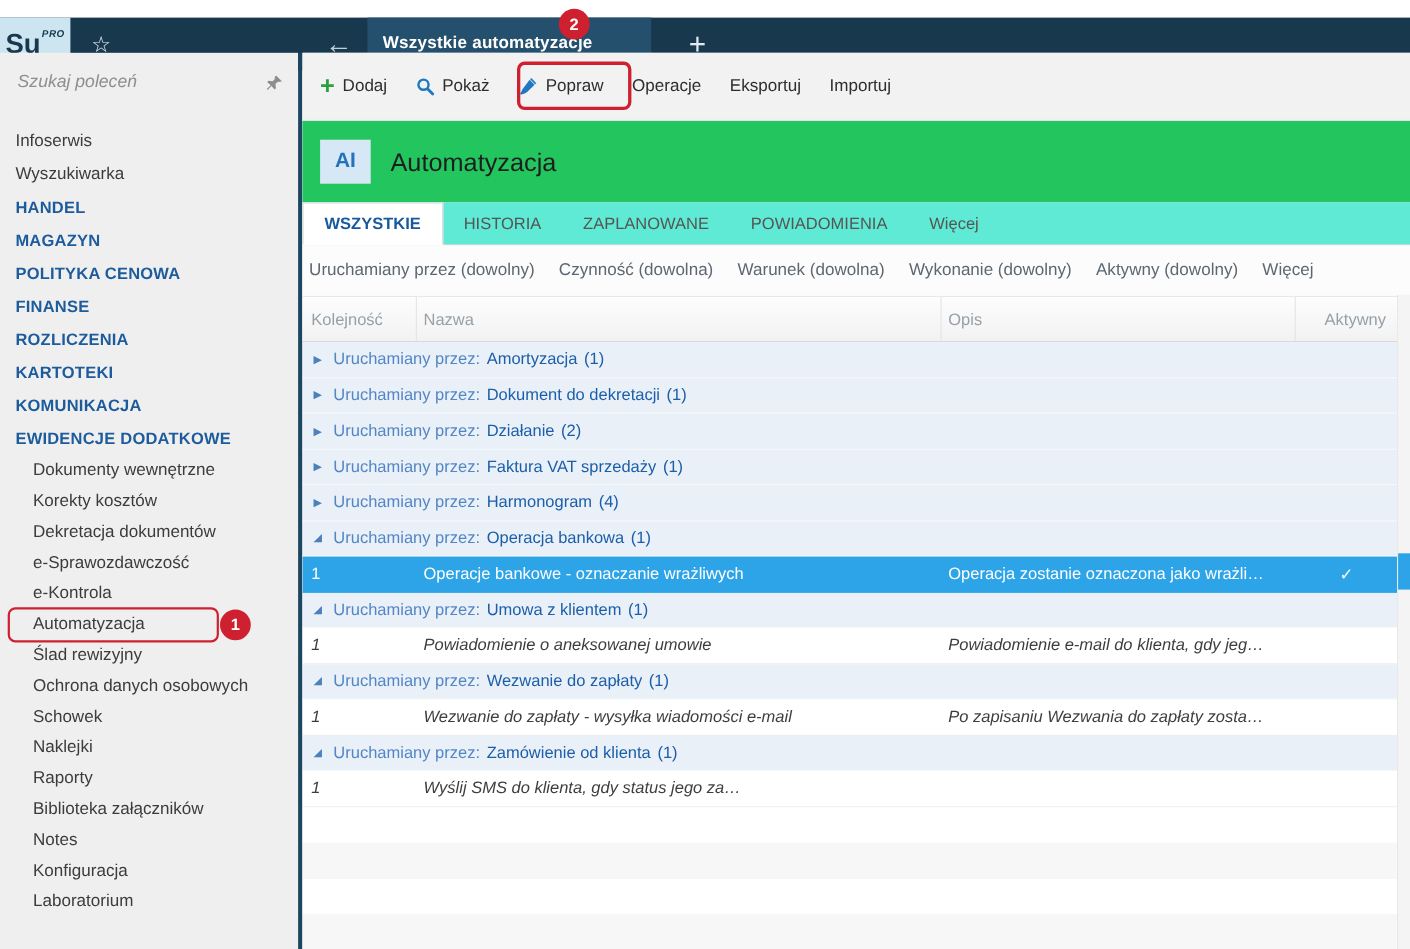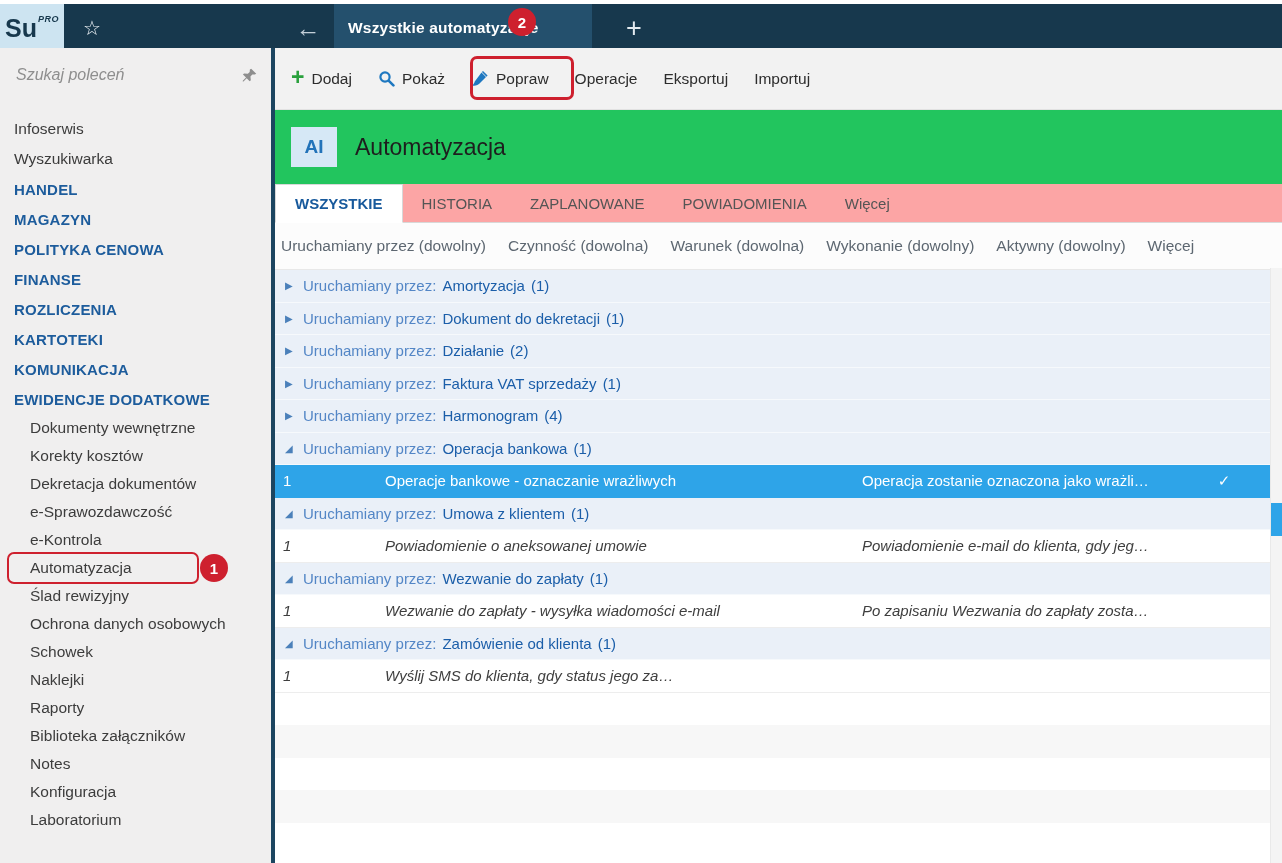--- a/index.html
+++ b/index.html
@@ -1,20 +1,20 @@
 <!DOCTYPE html>
 <html><head>
 <meta charset="utf-8">
 <style>
   html,body{margin:0;padding:0;background:#ddd;}
   .app{position:relative;width:1282px;height:863px;overflow:hidden;background:#fff;
        font-family:"Liberation Sans",sans-serif;-webkit-font-smoothing:antialiased;}
 
   
-  .topbar{position:absolute;top:4px;left:0;width:100%;height:48px;background:#17384d;display:flex;align-items:stretch;}
+  .topbar{position:absolute;top:16px;left:0;width:100%;height:48px;background:#17384d;display:flex;align-items:stretch;}
   .logo{width:64px;background:#cde4f1;color:#17384d;display:flex;align-items:center;justify-content:center;
         font-weight:bold;font-size:25px;}
   .logo sup{font-size:9px;font-weight:bold;margin-left:1px;position:relative;top:-9px;letter-spacing:.5px;font-style:italic;}
   .star-btn{width:56px;display:flex;align-items:center;justify-content:center;color:#eef3f7;font-size:20px;}
   .back-btn{margin-left:162px;width:52px;display:flex;align-items:center;justify-content:center;color:#c3cfd8;font-size:25px;}
   .tb-tab{width:258px;background:#24506d;color:#fff;display:flex;align-items:center;padding-left:14px;
           box-sizing:border-box;font-size:15.5px;font-weight:600;letter-spacing:.2px;}
   .newtab-btn{margin-left:22px;width:40px;display:flex;align-items:center;justify-content:center;
           color:#e3eaef;font-size:27px;font-weight:300;}
 
@@ -35,21 +35,21 @@
   
   .main{position:absolute;left:275px;top:48px;width:1007px;height:815px;display:flex;flex-direction:column;background:#fff;}
   .toolbar{height:62px;min-height:62px;background:#f2f2f2;border-bottom:1px solid #e2e2e2;display:flex;
            align-items:center;padding-left:16px;gap:26px;box-sizing:border-box;}
   .tb-btn{display:flex;align-items:center;gap:7px;font-size:15.5px;color:#2d2d2d;cursor:default;}
   .ic-plus{color:#2aa13d;font-size:23px;font-weight:bold;line-height:1;position:relative;top:-1px;}
   .titlebar{height:74px;min-height:74px;background:#22c55e;display:flex;align-items:center;padding-left:16px;gap:18px;}
   .ai-box{width:46px;height:40px;background:#d6e8f6;color:#2273b9;font-weight:bold;font-size:19px;
           display:flex;align-items:center;justify-content:center;}
   .page-title{font-size:23px;color:#1e1e1e;font-weight:400;margin:0;}
-  .tabstrip{height:38px;min-height:38px;background:#fca5a5;border-bottom:1px solid #d8d8d8;display:flex;align-items:stretch;}
+  .tabstrip{height:38px;min-height:38px;background:#5eead4;border-bottom:1px solid #d8d8d8;display:flex;align-items:stretch;}
   .ctab{padding:0 19px;display:flex;align-items:center;font-size:15px;color:#555;box-sizing:border-box;}
   .ctab.active{background:#fff;color:#17599c;font-weight:bold;border:1px solid #d8d8d8;border-bottom:1px solid #fff;
                margin-bottom:-1px;}
   .filterbar{height:46px;min-height:46px;background:#fcfcfc;border-bottom:1px solid #e8e8e8;display:flex;
              align-items:center;gap:22px;padding-left:6px;font-size:15.5px;color:#5d6771;}
 
   
   .grid{flex:1;display:flex;flex-direction:column;margin-right:12px;}
   .ghead{height:40px;min-height:40px;display:flex;background:linear-gradient(#fdfdfd,#f2f2f2);
          border-bottom:1px solid #d9d9d9;align-items:stretch;color:#97a0a9;font-size:15px;}
@@ -200,20 +200,26 @@
     <div class="filterbar" id="filterbar">
         <div>Uruchamiany przez (dowolny)</div>
         <div>Czynność (dowolna)</div>
         <div>Warunek (dowolna)</div>
         <div>Wykonanie (dowolny)</div>
         <div>Aktywny (dowolny)</div>
         <div>Więcej</div>
       </div>
 
     <div class="grid">
+      <div class="ghead" id="ghead">
+          <div class="gcol c0">Kolejność</div>
+          <div class="gcol c1">Nazwa</div>
+          <div class="gcol c2">Opis</div>
+          <div class="gcol c3">Aktywny</div>
+        </div>
       <div class="rows" id="rows">
           <div class="row group">
             <span class="tri">▶</span>
             <span class="gpfx">Uruchamiany przez:</span>
             <span class="gname">Amortyzacja</span>
             <span class="gcount">(1)</span>
           </div>
           <div class="row group">
             <span class="tri">▶</span>
             <span class="gpfx">Uruchamiany przez:</span>

